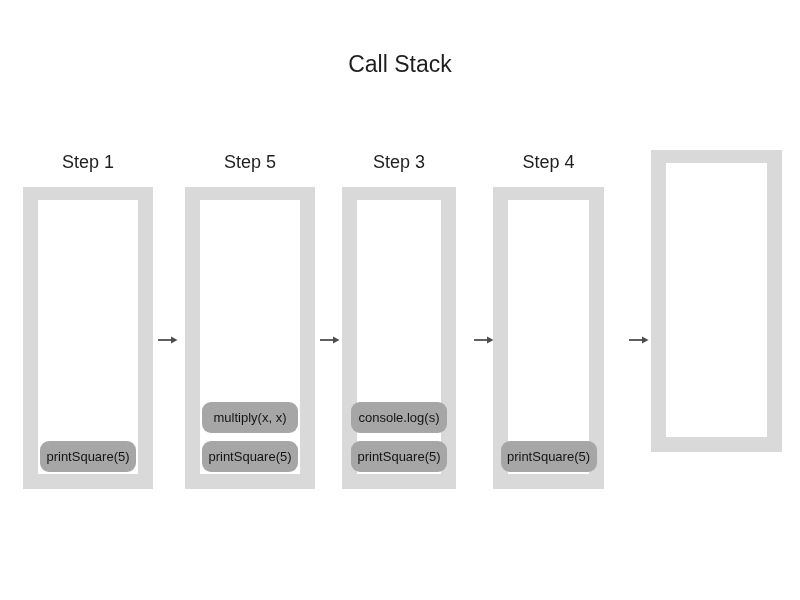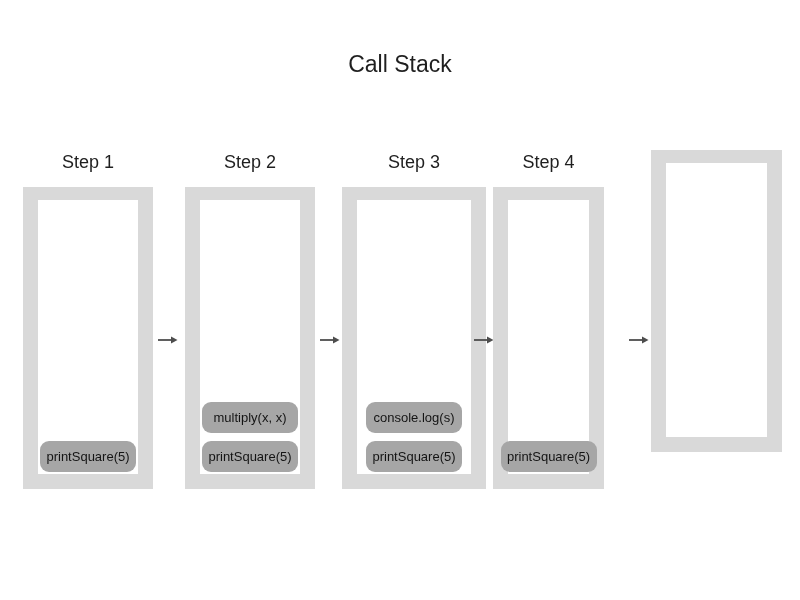--- a/index.html
+++ b/index.html
@@ -29,21 +29,21 @@
     position: absolute;
     inset: 0;
     text-decoration: underline;
   }
   .step {
     position: absolute;
     top: 150px;
   }
   .step-0 { left: 23px;  width: 130px; }
   .step-1 { left: 185px; width: 130px; }
-  .step-2 { left: 342px; width: 144px; }
+  .step-2 { left: 342px; width: 114px; }
   .step-3 { left: 493px; width: 111px; }
   .step-4 { left: 651px; width: 131px; }
   .step-label {
     height: 24px;
     line-height: 24px;
     text-align: center;
     font-size: 18px;
     margin-bottom: 13px;
     white-space: nowrap;
   }
@@ -107,21 +107,21 @@
         </div>
     </div>
   </div>
     <div class="arrow arrow-0">
     <svg width="22" height="12" viewBox="0 0 22 12">
       <line x1="1" y1="6" x2="15" y2="6"></line>
       <path d="M14,2.6 L20.5,6 L14,9.4 Z"></path>
     </svg>
   </div>
     <div class="step step-1">
-    <div class="step-label">Step 2</div>
+    <div class="step-label">Step 5</div>
     <div class="stack-container">
       <div class="stack-inner">
           <div class="frame">multiply(x, x)</div>
           <div class="frame">printSquare(5)</div>
         </div>
     </div>
   </div>
     <div class="arrow arrow-1">
     <svg width="22" height="12" viewBox="0 0 22 12">
       <line x1="1" y1="6" x2="15" y2="6"></line>

